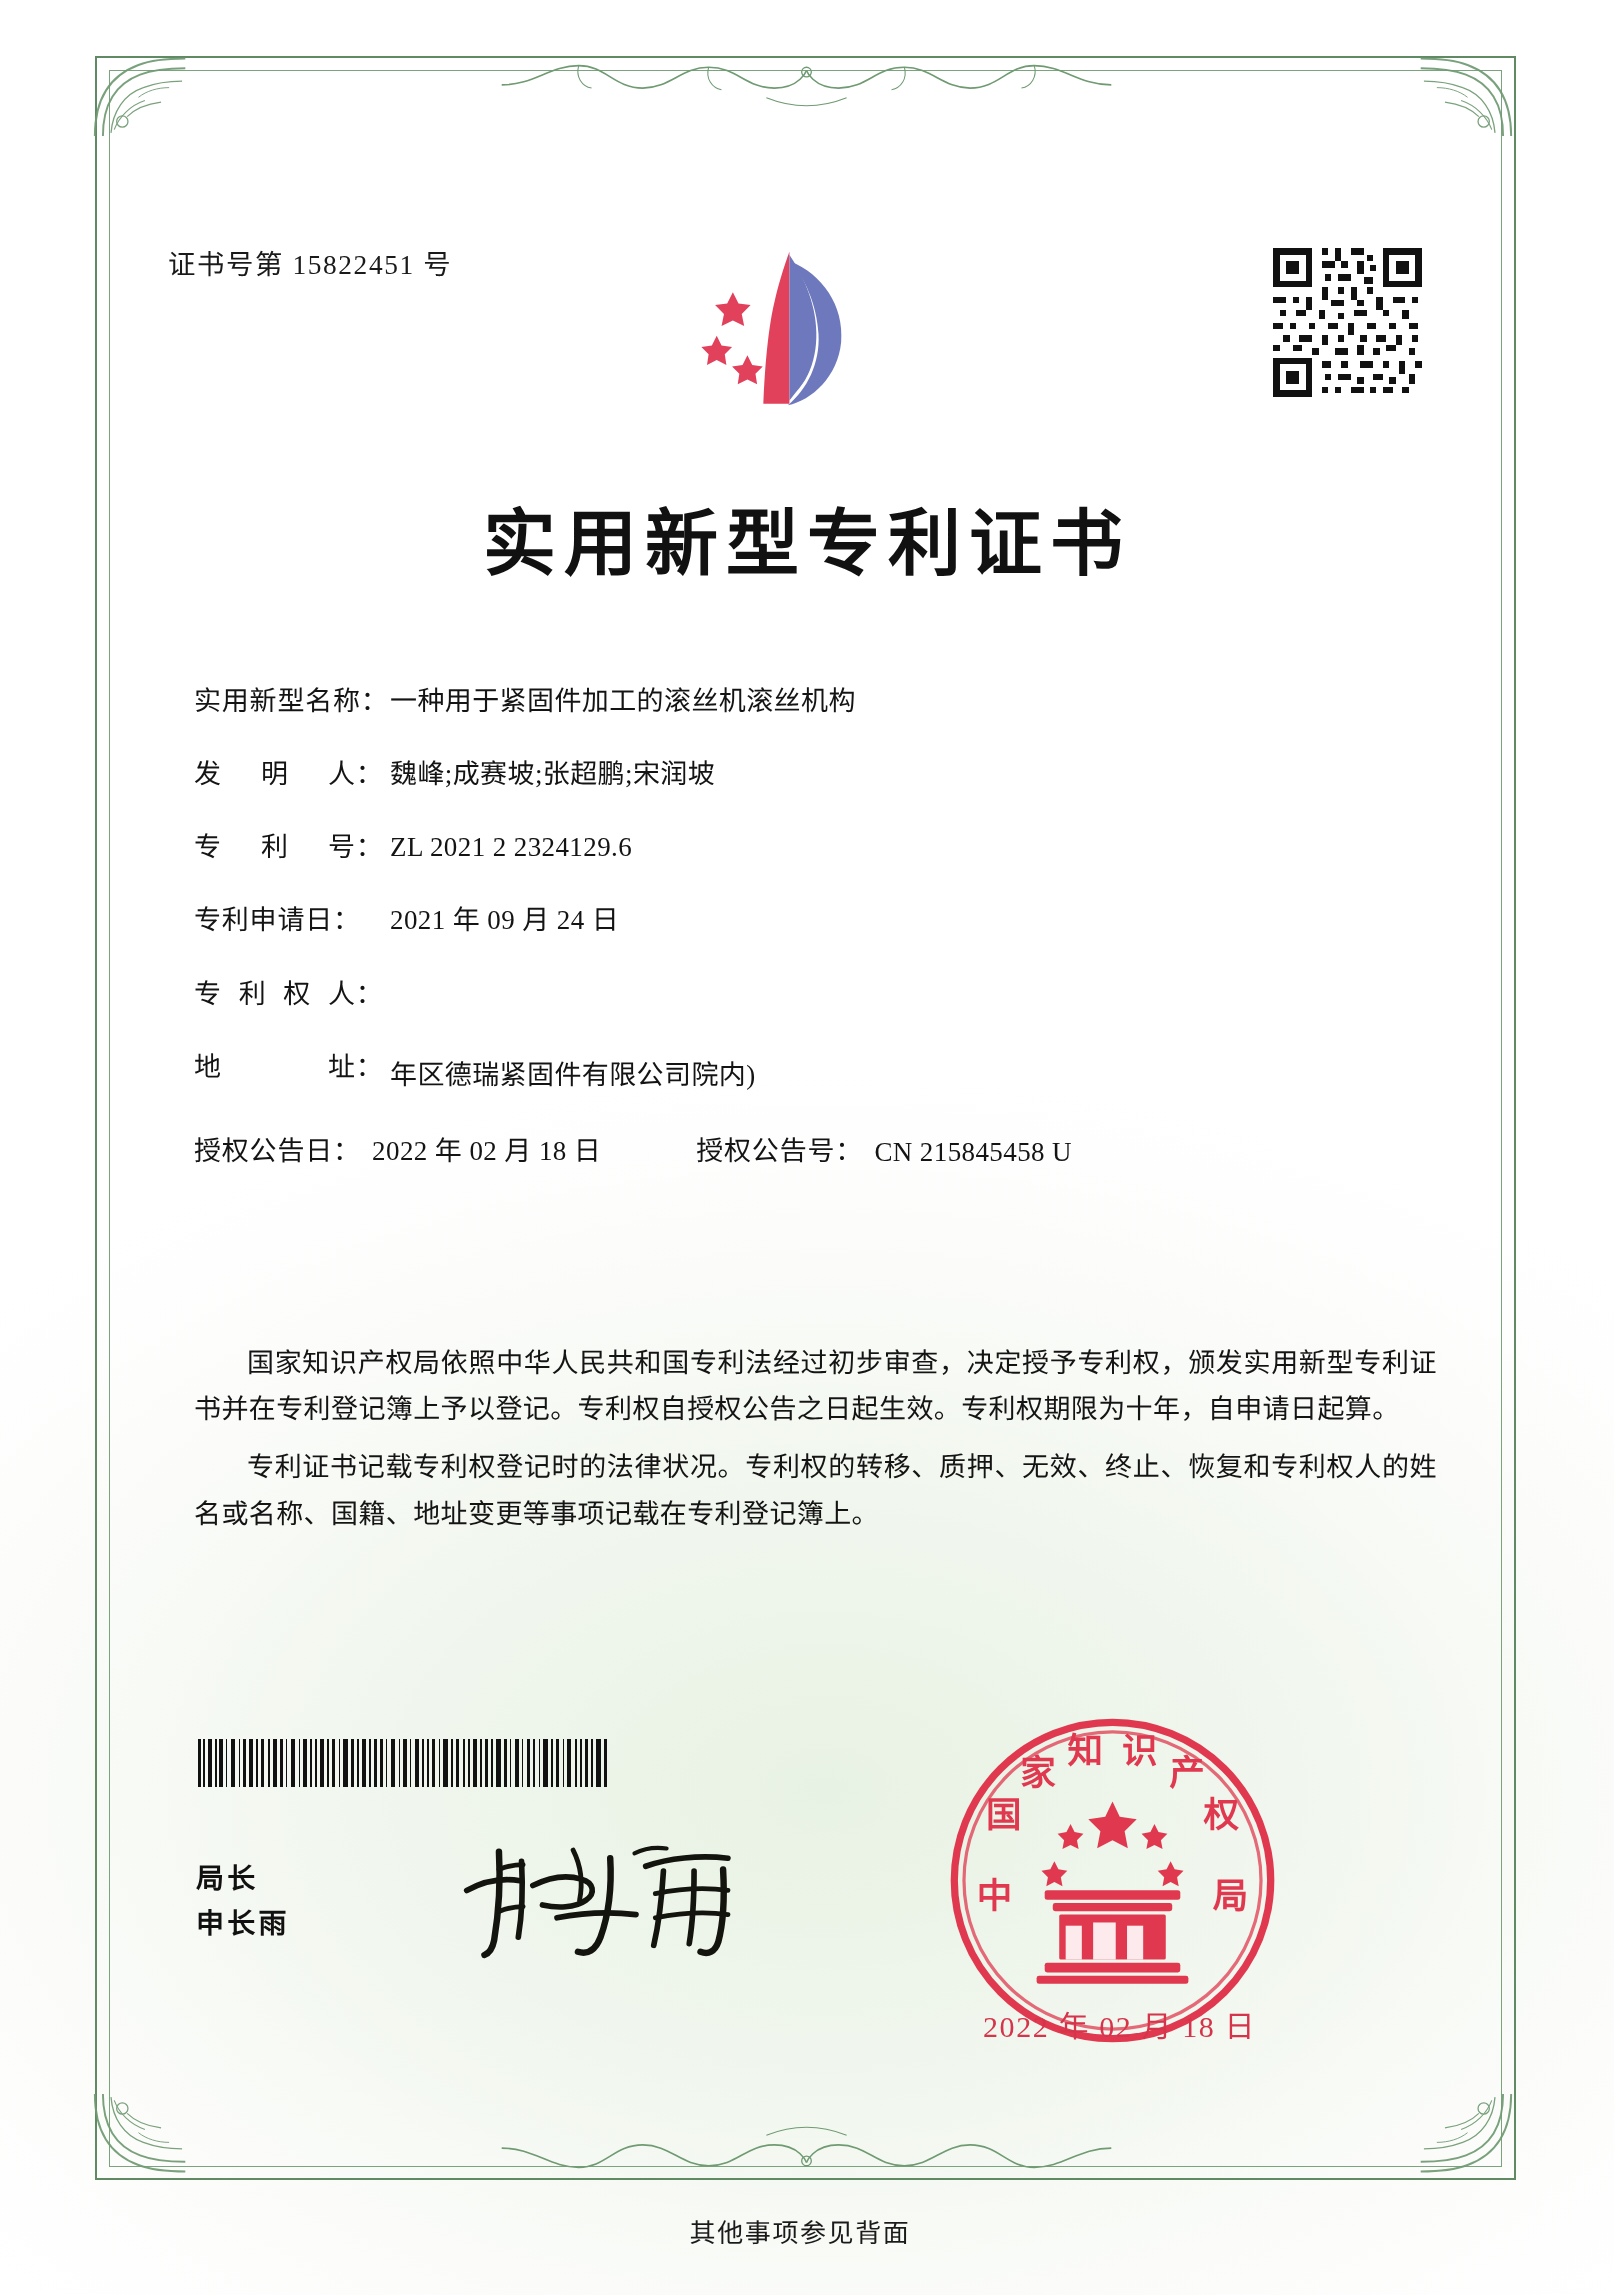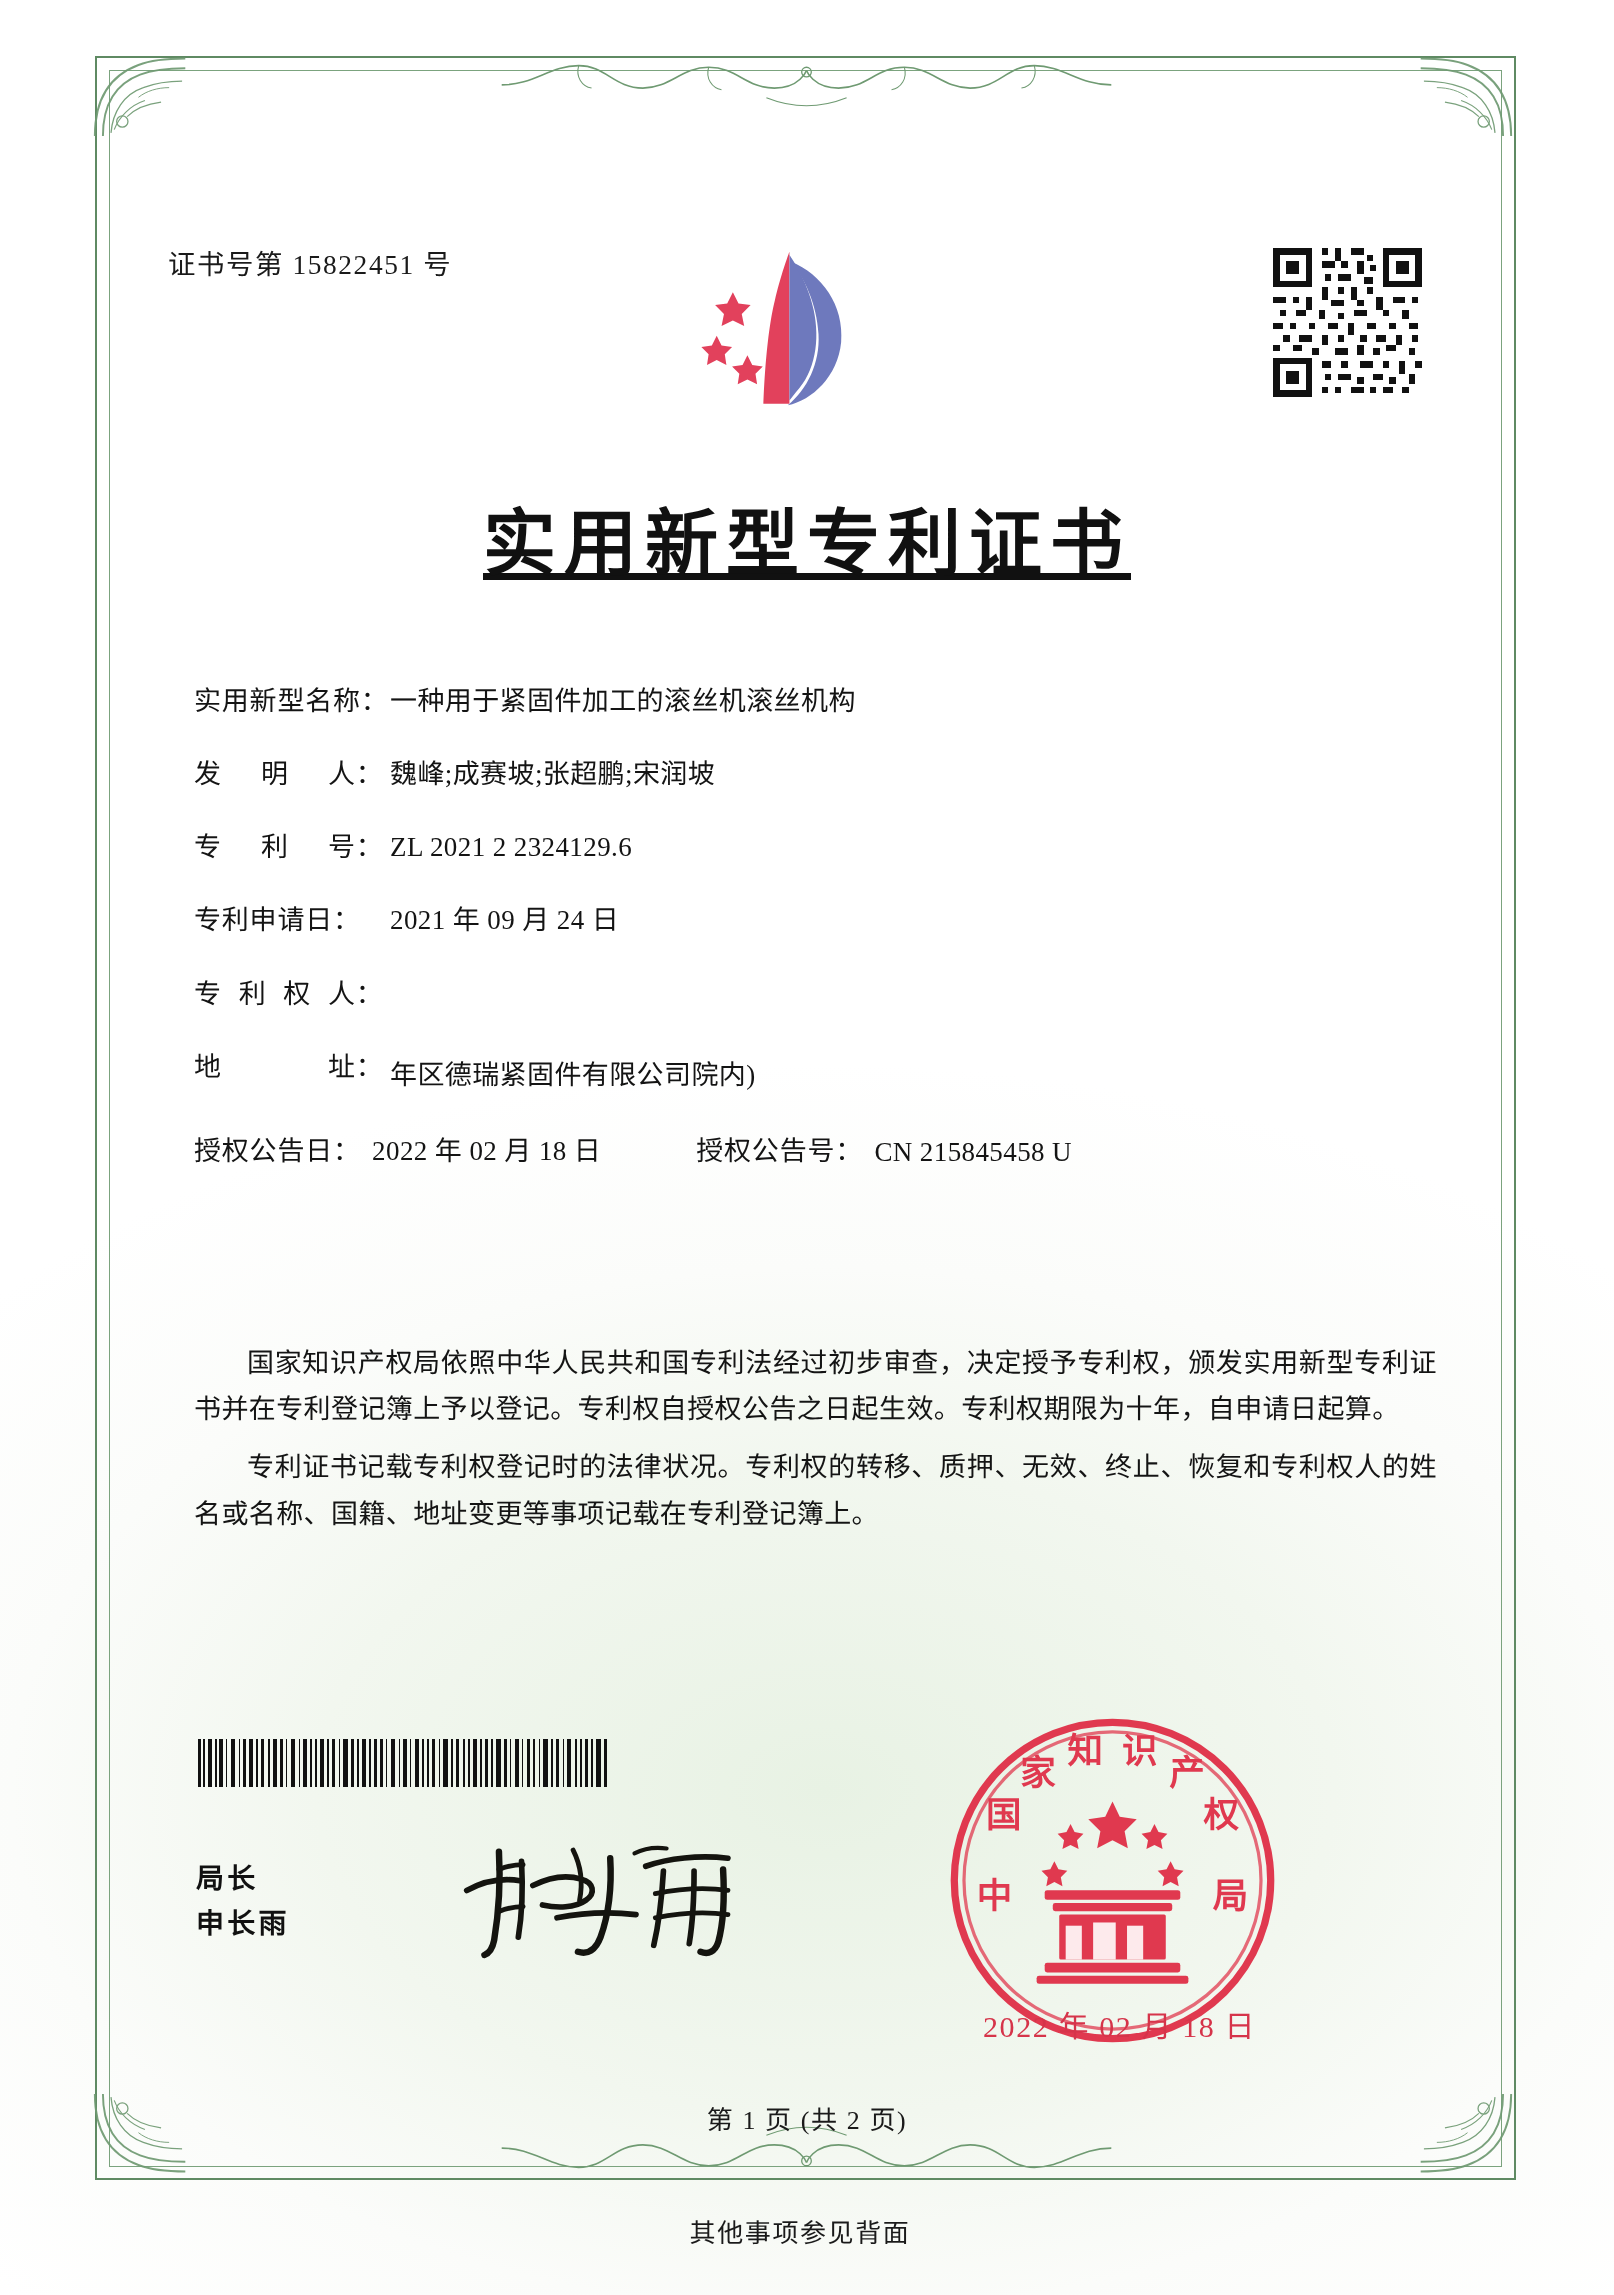--- a/index.html
+++ b/index.html
@@ -111,21 +111,20 @@
     position: absolute;
     left: 0;
     top: 484px;
     width: 1614px;
     text-align: center;
     font-size: 73px;
     font-weight: bold;
     letter-spacing: 8px;
     color: #111111;
     font-family: "Liberation Serif", "DejaVu Serif", serif;
-    text-decoration: underline;
   }
 
   
   .fields {
     position: absolute;
     left: 194px;
     top: 682px;
     width: 1243px;
   }
   .field-row {
@@ -637,17 +636,16 @@
         <text transform="translate(210 210) rotate(38) translate(0 -150) rotate(-38)" text-anchor="middle">产</text>
         <text transform="translate(210 210) rotate(64) translate(0 -150) rotate(-64)" text-anchor="middle">权</text>
         <text transform="translate(210 210) rotate(103) translate(0 -150) rotate(-103)" text-anchor="middle">局</text>
         <text transform="translate(210 210) rotate(-103) translate(0 -150) rotate(103)" text-anchor="middle">中</text>
       </g>
     </svg>
   </div>
 
   <div class="seal-date">2022 年 02 月 18 日</div>
 
-  <div class="page-num">第 1 页 (共 2 页)</div>
   <div class="back-note">其他事项参见背面</div>
 
 </div>
 
 
 </body></html>

